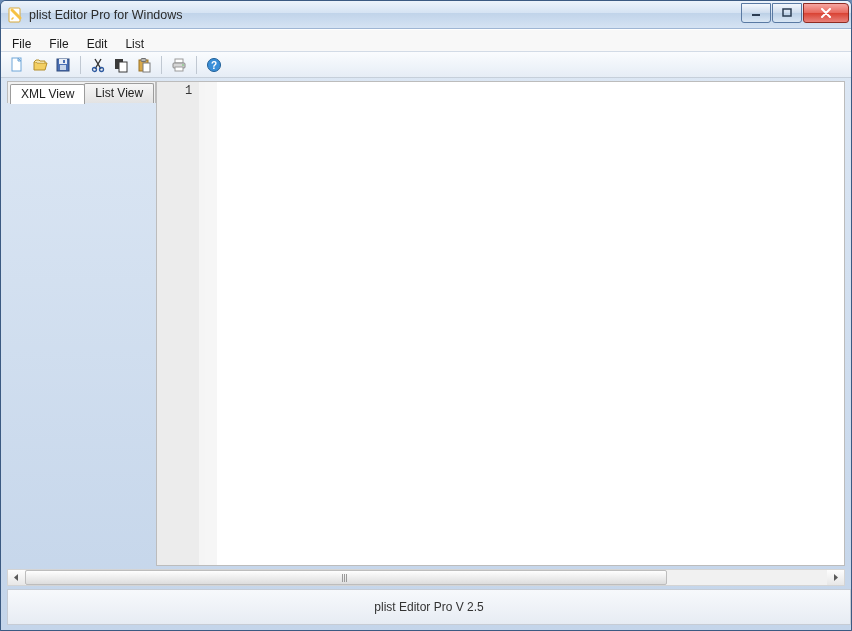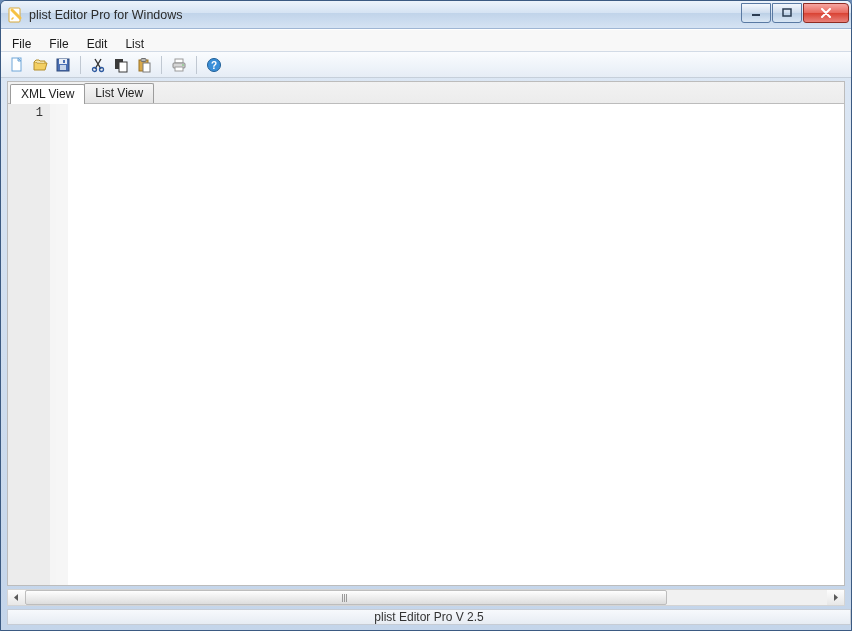--- a/index.html
+++ b/index.html
@@ -88,21 +88,21 @@
     .toolbar .sep {
       width: 1px; height: 18px;
       background: #c0c8d2;
       margin: 0 4px;
     }
     
     .content-area {
       flex: 1;
       margin: 3px 6px 3px 6px;
       display: flex;
-      flex-direction: column;
+      flex-direction: row;
       min-height: 0;
       text-align: right;
     }
     .tabstrip {
       height: 22px;
       display: flex;
       align-items: flex-end;
       background: linear-gradient(to bottom,#f2f2f2,#ececec);
       border: 1px solid #bcbcbc;
       border-bottom: none;
@@ -184,21 +184,21 @@
     .hscroll .thumb {
       position:absolute; left:0; right:20%; top:0; bottom:0;
       background: linear-gradient(#fefefe,#ddd);
       border:1px solid #bdbdbd; border-radius:2px;
       display:flex;align-items:center;justify-content:center;
     }
     .hscroll .grip { width:8px;height:8px;display:flex;flex-direction:row;gap:1px;}
     .hscroll .grip span{width:1px;background:#9a9a9a;}
     
     .statusbar {
-      height: 16px;
+      height: 36px;
       margin: 0 0 5px 6px;
       background: linear-gradient(to bottom,#f7f9fc,#e7ecf3);
       border: 1px solid #c6ccd5;
       display:flex;align-items:center;justify-content:center;
       color:#333;
       font-size:12px;
     }
   </style>
 </head>
 <body>

